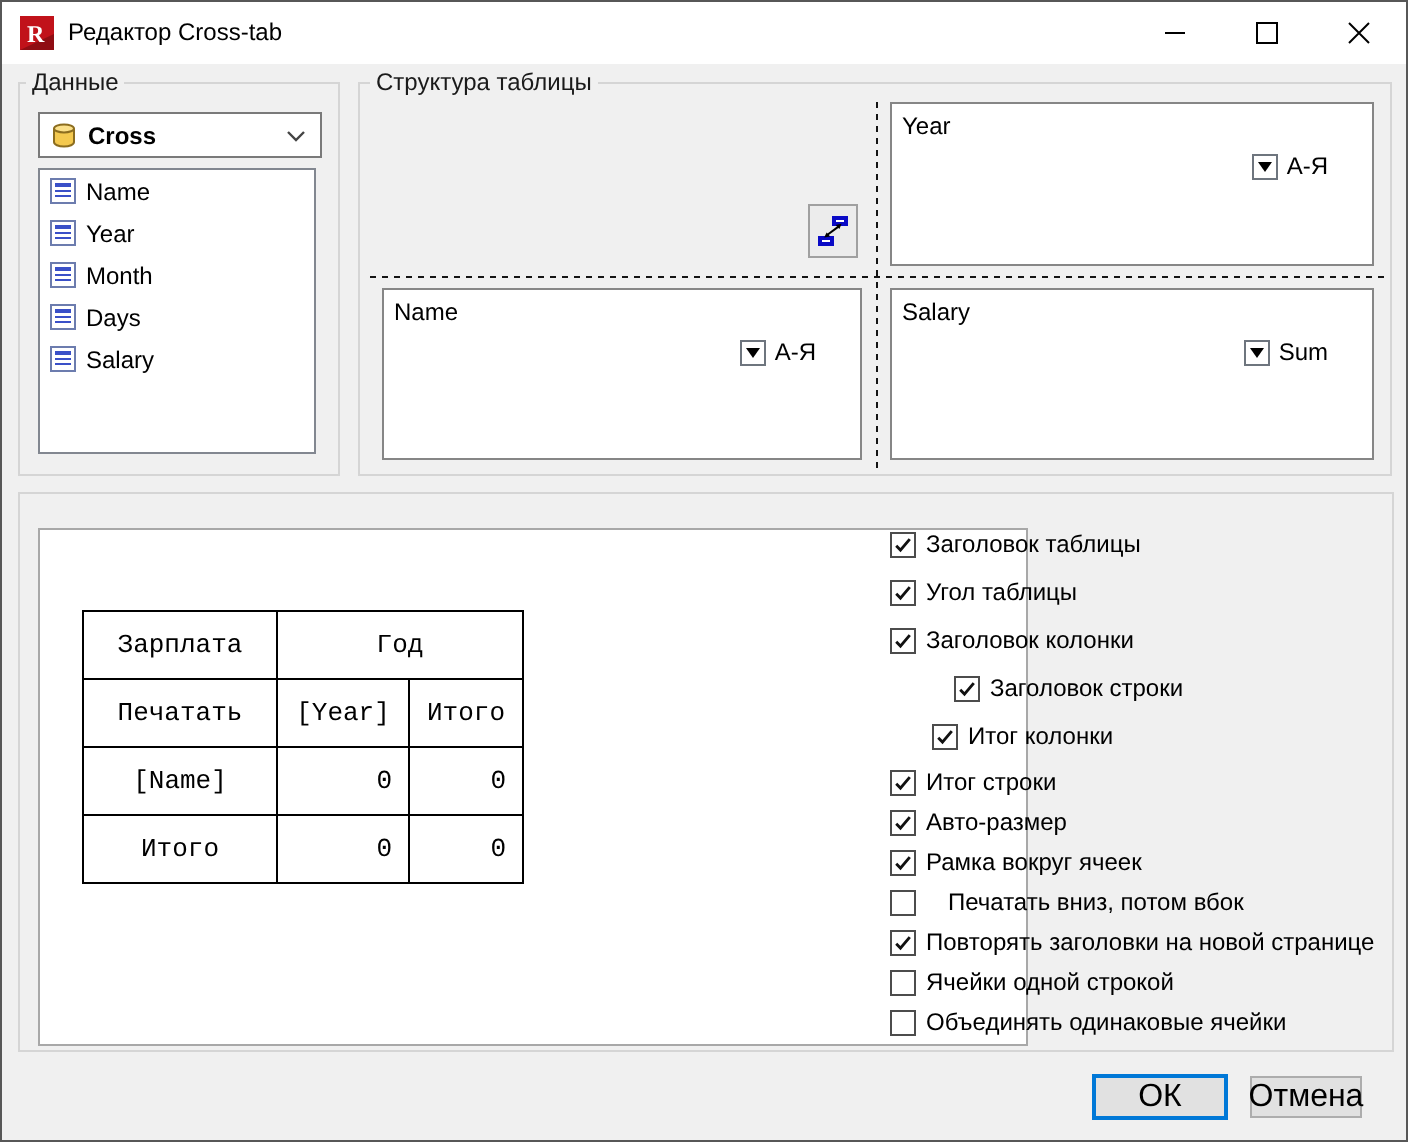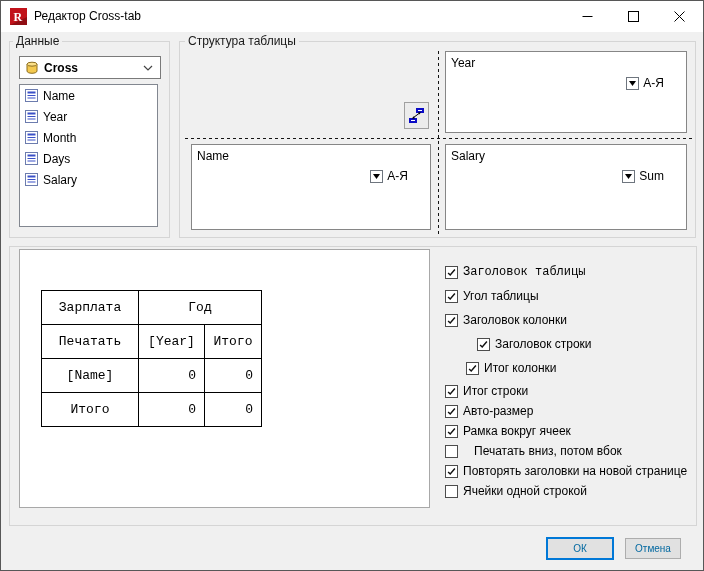--- a/index.html
+++ b/index.html
@@ -34,33 +34,33 @@
            display:flex;align-items:center;justify-content:center;}
   
   .fieldbox{background:#fff;border:1px solid #868686;}
   .fieldname{position:absolute;left:5px;top:4px;font-size:12px;color:#000;}
   .fieldctl{position:absolute;top:4px;right:22px;display:flex;align-items:center;gap:4px;margin-top:20px;}
   .ddbtn{width:13px;height:13px;background:#fff;border:1px solid #6e757e;display:flex;
          align-items:center;justify-content:center;box-sizing:border-box;}
   .sorttext{font-size:12px;color:#000;}
   
   .bottompanel{left:8px;top:245px;width:688px;height:280px;border:1px solid #d5d5d5;}
-  .preview{left:18px;top:248px;width:411px;height:259px;background:#fff;border:1px solid #a8a8a8;}
+  .preview{left:18px;top:263px;width:495px;height:259px;background:#fff;border:1px solid #a8a8a8;}
   .ptable{position:absolute;left:21px;top:40px;border-collapse:collapse;table-layout:fixed;
           font-family:"Liberation Mono","DejaVu Sans Mono",monospace;font-size:13px;color:#000;}
   .ptable td{border:1px solid #000;height:33px;padding:0;overflow:hidden;}
   .ptable td.c{text-align:center;}
   .ptable td.n{text-align:right;padding-right:8px;}
   
   .cbrow{left:444px;height:14px;display:flex;align-items:center;gap:5px;}
   .cbbox{width:13px;height:13px;background:#fff;border:1px solid #4c4c4c;box-sizing:border-box;
          display:flex;align-items:center;justify-content:center;flex:none;}
   .cbtext{font-size:12px;color:#000;white-space:nowrap;}
   
-  .btn{display:flex;align-items:center;justify-content:center;font-size:10px;color:#0369a1;background:#e1e1e1;}
+  .btn{display:flex;align-items:center;justify-content:center;font-size:16px;color:#000000;background:#e1e1e1;}
   .btn-ok{left:545px;top:536px;width:68px;height:23px;border:2px solid #0078d7;}
   .btn-cancel{left:624px;top:537px;width:56px;height:21px;border:1px solid #adadad;}
 </style>
 </head>
 <body>
 
 <div class="win">
 
   <div class="abs titlebar">
     <svg class="abs title-icon" width="17" height="17" viewBox="0 0 17 17">
@@ -231,21 +231,21 @@
         <td class="n">0</td>
         <td class="n">0</td>
       </tr>
     </tbody>
       </table>
   </div>
 
   <div class="abs btn btn-ok">ОК</div>
   <div class="abs btn btn-cancel">Отмена</div>
 
-<div class="abs cbrow" style="top: 264px; font-family: Liberation Mono, monospace;">
+<div class="abs cbrow" style="top: 264px;">
       <span class="cbbox">
         <svg width="11" height="11" viewBox="0 0 13 13">
           <path d="M2.5 7 L5 9.5 L10.5 3" stroke="#111" stroke-width="1.7" fill="none"></path>
         </svg>
       </span>
       <span class="cbtext">Заголовок таблицы</span>
     </div>
     <div class="abs cbrow" style="top: 288px;">
       <span class="cbbox">
         <svg width="11" height="11" viewBox="0 0 13 13">
@@ -311,13 +311,17 @@
         <svg width="11" height="11" viewBox="0 0 13 13">
           <path d="M2.5 7 L5 9.5 L10.5 3" stroke="#111" stroke-width="1.7" fill="none"></path>
         </svg>
       </span>
       <span class="cbtext">Повторять заголовки на новой странице</span>
     </div>
     <div class="abs cbrow" style="top: 483px;">
       <span class="cbbox"></span>
       <span class="cbtext">Ячейки одной строкой</span>
     </div>
+    <div class="abs cbrow" style="top: 503px;">
+      <span class="cbbox"></span>
+      <span class="cbtext">Объединять одинаковые ячейки</span>
+    </div>
   </div>
 
 </body></html>

